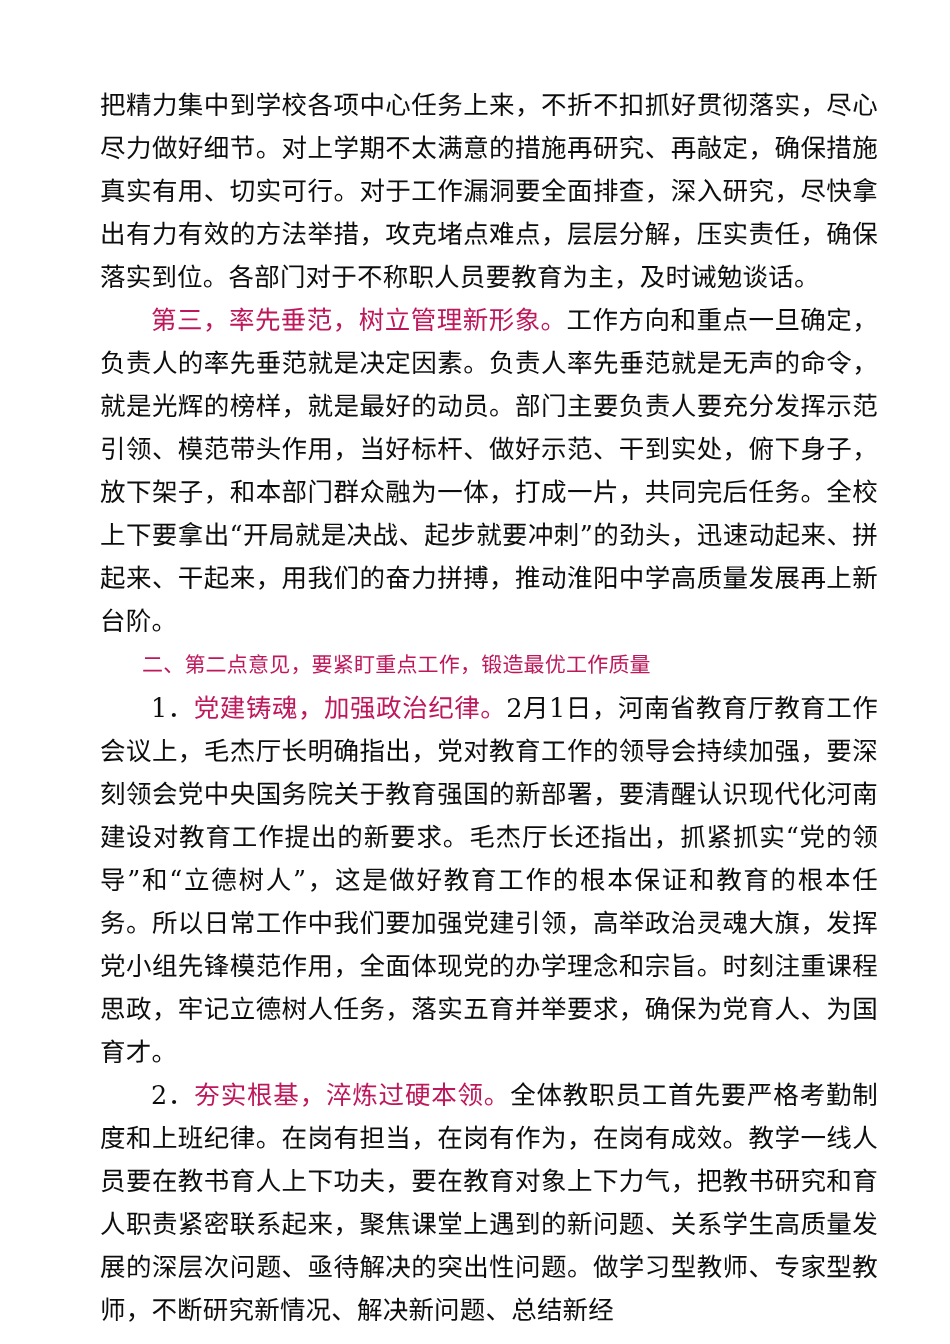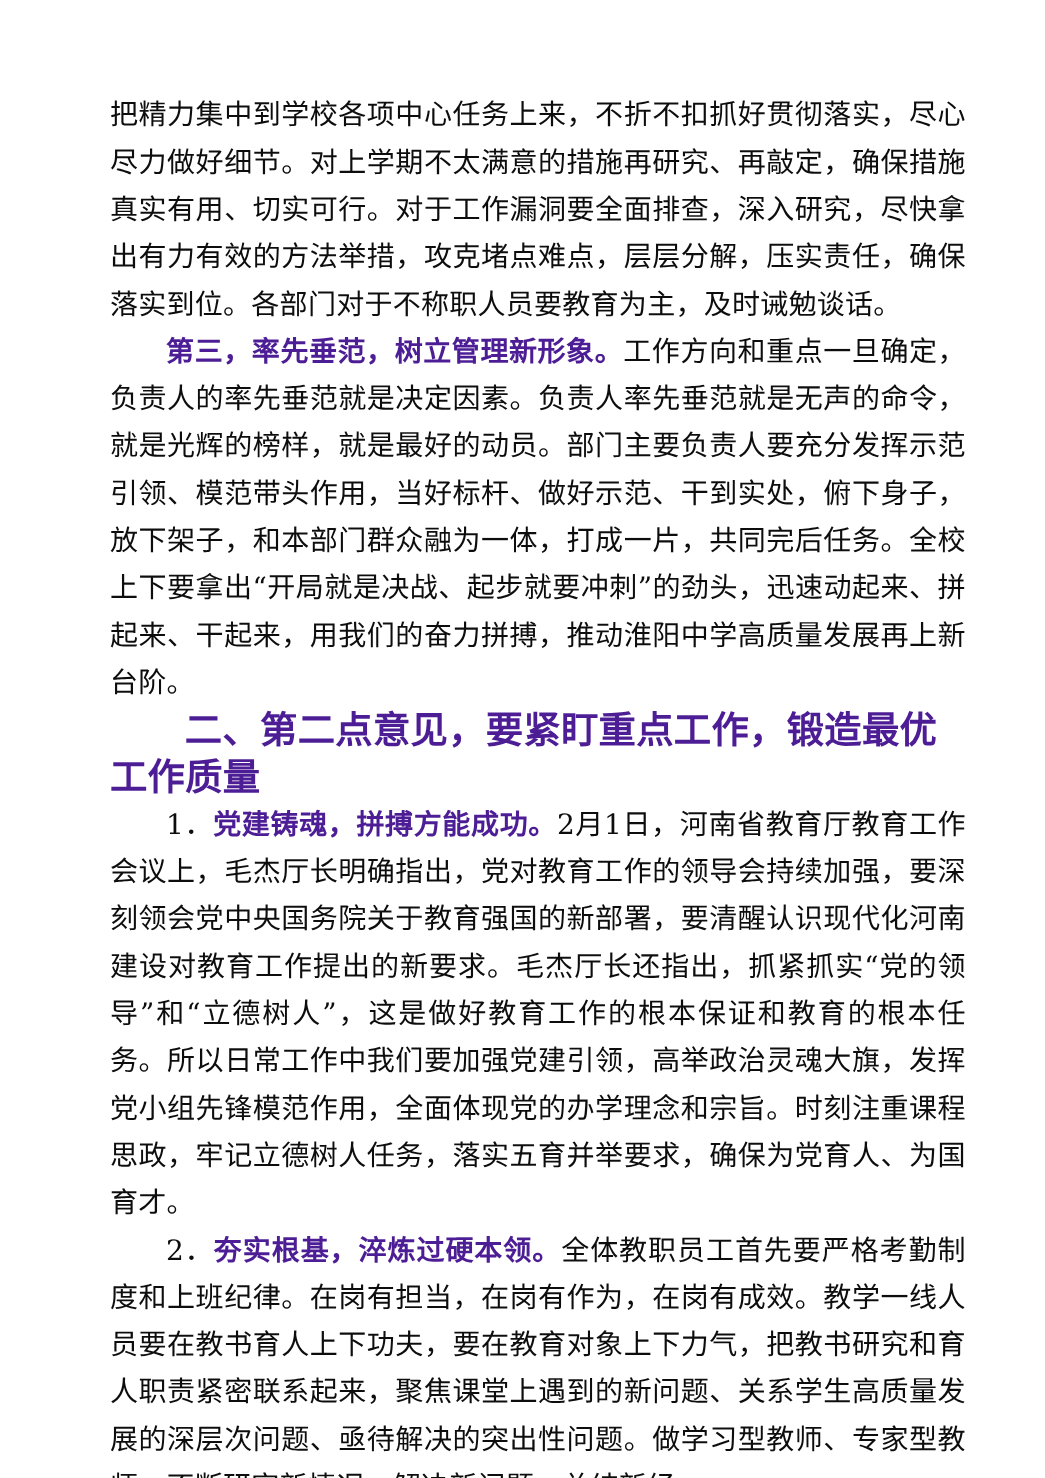--- a/index.html
+++ b/index.html
@@ -39,44 +39,44 @@
     font-family: "DejaVu Serif", "Liberation Serif", serif;
   }
   .para.indent {
     text-indent: 2em;
   }
   .para.no-indent {
     text-indent: 0;
   }
   .heading {
     margin: 0;
-    font-size: 34px;
+    font-size: 21px;
     line-height: 43px;
     color: #000000;
     font-weight: bold;
     text-indent: 2em;
     text-align: left;
     letter-spacing: 0.2px;
     font-family: "DejaVu Serif", "Liberation Serif", serif;
   }
   .lead {
-    font-weight: bold;
-    color: #4c1d95;
+    font-weight: normal;
+    color: #be185d;
   }
   .marker {
     font-weight: normal;
   }
   .run {
     font-weight: normal;
   }
 </style>
 </head>
 <body>
 
 <div class="page">
   <div class="text-column" id="text-column">
   <p class="para no-indent"><span class="run">把精力集中到学校各项中心任务上来，不折不扣抓好贯彻落实，尽心尽力做好细节。对上学期不太满意的措施再研究、再敲定，确保措施真实有用、切实可行。对于工作漏洞要全面排查，深入研究，尽快拿出有力有效的方法举措，攻克堵点难点，层层分解，压实责任，确保落实到位。各部门对于不称职人员要教育为主，及时诫勉谈话。</span></p>
       <p class="para indent"><span class="lead">第三，率先垂范，树立管理新形象。</span><span class="run">工作方向和重点一旦确定，负责人的率先垂范就是决定因素。负责人率先垂范就是无声的命令，就是光辉的榜样，就是最好的动员。部门主要负责人要充分发挥示范引领、模范带头作用，当好标杆、做好示范、干到实处，俯下身子，放下架子，和本部门群众融为一体，打成一片，共同完后任务。全校上下要拿出“开局就是决战、起步就要冲刺”的劲头，迅速动起来、拼起来、干起来，用我们的奋力拼搏，推动淮阳中学高质量发展再上新台阶。</span></p>
       <p class="heading"><span class="lead">二、第二点意见，要紧盯重点工作，锻造最优工作质量</span></p>
-      <p class="para indent"><span class="marker">1．</span><span class="lead">党建铸魂，拼搏方能成功。</span><span class="run">2月1日，河南省教育厅教育工作会议上，毛杰厅长明确指出，党对教育工作的领导会持续加强，要深刻领会党中央国务院关于教育强国的新部署，要清醒认识现代化河南建设对教育工作提出的新要求。毛杰厅长还指出，抓紧抓实“党的领导”和“立德树人”，这是做好教育工作的根本保证和教育的根本任务。所以日常工作中我们要加强党建引领，高举政治灵魂大旗，发挥党小组先锋模范作用，全面体现党的办学理念和宗旨。时刻注重课程思政，牢记立德树人任务，落实五育并举要求，确保为党育人、为国育才。</span></p>
+      <p class="para indent"><span class="marker">1．</span><span class="lead">党建铸魂，加强政治纪律。</span><span class="run">2月1日，河南省教育厅教育工作会议上，毛杰厅长明确指出，党对教育工作的领导会持续加强，要深刻领会党中央国务院关于教育强国的新部署，要清醒认识现代化河南建设对教育工作提出的新要求。毛杰厅长还指出，抓紧抓实“党的领导”和“立德树人”，这是做好教育工作的根本保证和教育的根本任务。所以日常工作中我们要加强党建引领，高举政治灵魂大旗，发挥党小组先锋模范作用，全面体现党的办学理念和宗旨。时刻注重课程思政，牢记立德树人任务，落实五育并举要求，确保为党育人、为国育才。</span></p>
       <p class="para indent"><span class="marker">2．</span><span class="lead">夯实根基，淬炼过硬本领。</span><span class="run">全体教职员工首先要严格考勤制度和上班纪律。在岗有担当，在岗有作为，在岗有成效。教学一线人员要在教书育人上下功夫，要在教育对象上下力气，把教书研究和育人职责紧密联系起来，聚焦课堂上遇到的新问题、关系学生高质量发展的深层次问题、亟待解决的突出性问题。做学习型教师、专家型教师，不断研究新情况、解决新问题、总结新经</span></p>
     </div>
 </div>
 
 </body></html>

